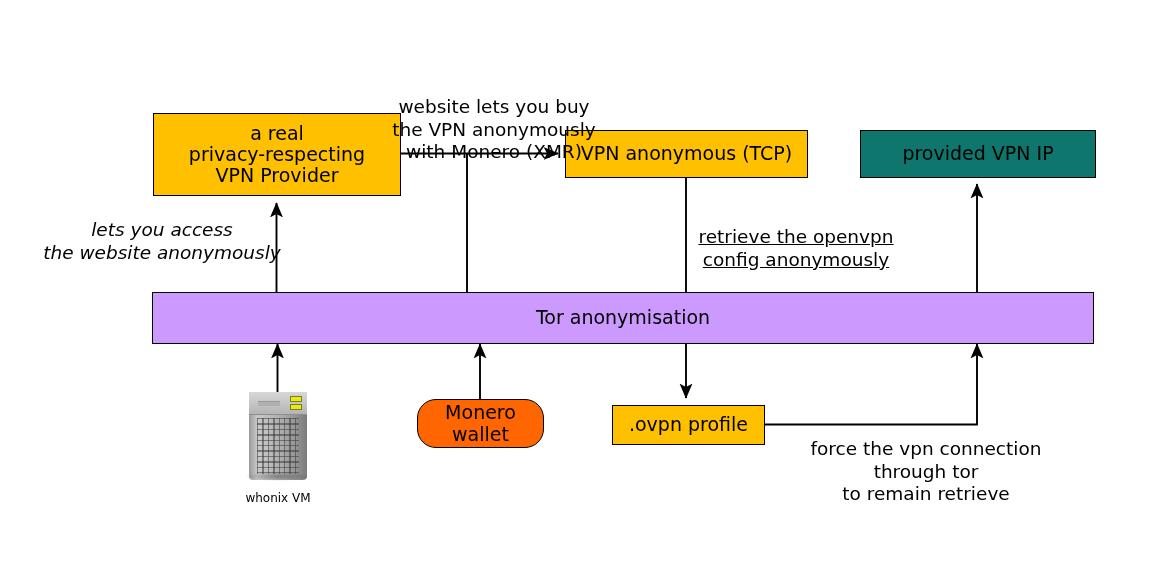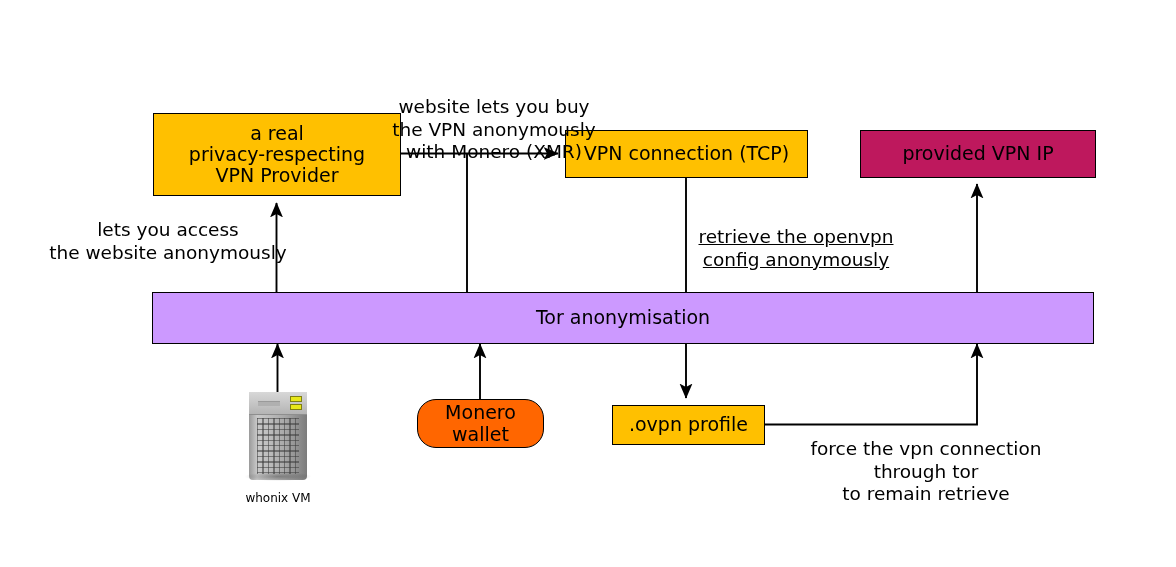--- a/index.html
+++ b/index.html
@@ -32,21 +32,21 @@
     display: flex;
     align-items: center;
     justify-content: center;
     text-align: center;
     color: #000000;
     font-size: 19px;
     line-height: 1.12;
     white-space: pre-line;
   }
   .node.amber   { background: #ffc000; }
-  .node.green   { background: #be185d; }
+  .node.green   { background: #0f766e; }
   .node.orange  { background: #ff6600; }
   .node.purple  { background: #cc99ff; }
 
   .edge-label {
     position: absolute;
     color: #000000;
     font-size: 18.5px;
     line-height: 1.22;
     text-align: center;
     white-space: pre-line;
@@ -146,21 +146,21 @@
     <path d="M765,424.5 L977,424.5 L977,344" stroke="#000000" stroke-width="1.9" fill="none" marker-end="url(#arrowhead)"></path>
   </svg>
 
   <div class="node amber" style="left:153px; top:113px; width:248px; height:83px;">
     <span>a real
 privacy-respecting
 VPN Provider</span>
   </div>
 
   <div class="node amber" style="left:565px; top:130px; width:243px; height:48px;">
-    <span>VPN connection (TCP)</span>
+    <span>VPN anonymous (TCP)</span>
   </div>
 
   <div class="node green" style="left:860px; top:130px; width:236px; height:48px;">
     <span>provided VPN IP</span>
   </div>
 
   <div class="node purple" style="left:152px; top:292px; width:942px; height:52px;">
     <span>Tor anonymisation</span>
   </div>
 
@@ -182,21 +182,21 @@
     <div class="vents"></div>
     <div class="shadow"></div>
   </div>
 
   <div class="caption" style="left:178px; top:491px; width:200px;">whonix VM</div>
 
   <div class="edge-label" style="left:374px; top:58px; width:240px;margin-top:38px;">website lets you buy
 the VPN anonymously
 with Monero (XMR)</div>
 
-  <div class="edge-label" style="left:48px; top:219px; width:240px;">lets you access
+  <div class="edge-label" style="left:42px; top:219px; width:240px;font-style:italic;">lets you access
 the website anonymously</div>
 
   <div class="edge-label" style="left:690px; top:226px; width:212px;text-decoration:underline;">retrieve the openvpn
 config anonymously</div>
 
   <div class="edge-label" style="left:805px; top:438px; width:242px;">force the vpn connection
 through tor
 to remain retrieve</div>
 
 </div>

